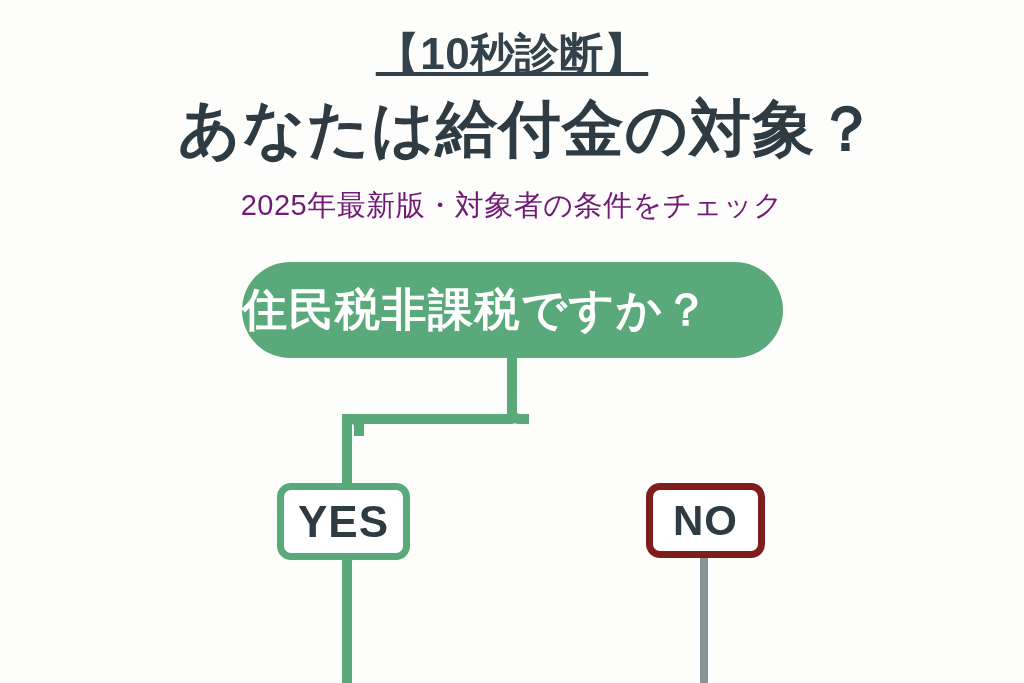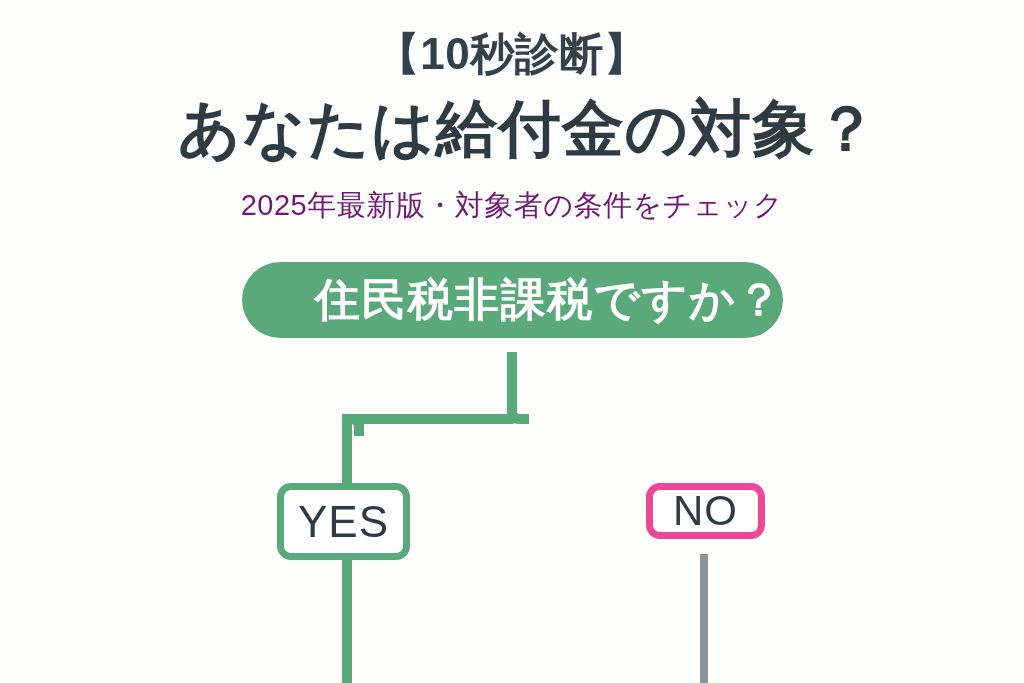--- a/index.html
+++ b/index.html
@@ -26,20 +26,21 @@
     left: 0;
     top: 28px;
     width: 1024px;
     text-align: center;
     font-size: 44px;
     line-height: 52px;
     font-weight: 700;
     color: #33424a;
     letter-spacing: 0.5px;
     white-space: nowrap;
+    text-decoration: underline;
   }
   .headline {
     position: absolute;
     left: 16px;
     top: 92px;
     width: 1024px;
     text-align: center;
     font-size: 62px;
     line-height: 74px;
     font-weight: 700;
@@ -60,26 +61,26 @@
     letter-spacing: 0.5px;
     white-space: nowrap;
   }
 
   
   .question-pill {
     position: absolute;
     left: 242px;
     top: 262px;
     width: 541px;
-    height: 76px;
+    height: 96px;
     background: #5aa97a;
     border-radius: 48px;
     display: flex;
     align-items: center;
-    justify-content: flex-end;
+    justify-content: flex-start;
     box-sizing: border-box;
   }
   .question-pill .pill-text {
     font-size: 45px;
     line-height: 48px;
     font-weight: 700;
     color: #ffffff;
     letter-spacing: 1.5px;
     white-space: nowrap;
   }
@@ -174,28 +175,28 @@
     top: 483px;
     width: 133px;
     height: 77px;
     border: 7px solid #5aa97a;
     border-radius: 14px;
   }
   #answer-no {
     left: 646px;
     top: 483px;
     width: 119px;
-    height: 56px;
-    border: 7px solid #ec4899;
+    height: 75px;
+    border: 7px solid #7f1d1d;
     border-radius: 14px;
   }
   .answer-box .answer-text {
     font-size: 44px;
     line-height: 46px;
-    font-weight: 400;
+    font-weight: 700;
     color: #2e3b42;
     letter-spacing: 1px;
   }
   #answer-no .answer-text {
     font-size: 42px;
   }
 </style>
 </head>
 <body>
 

